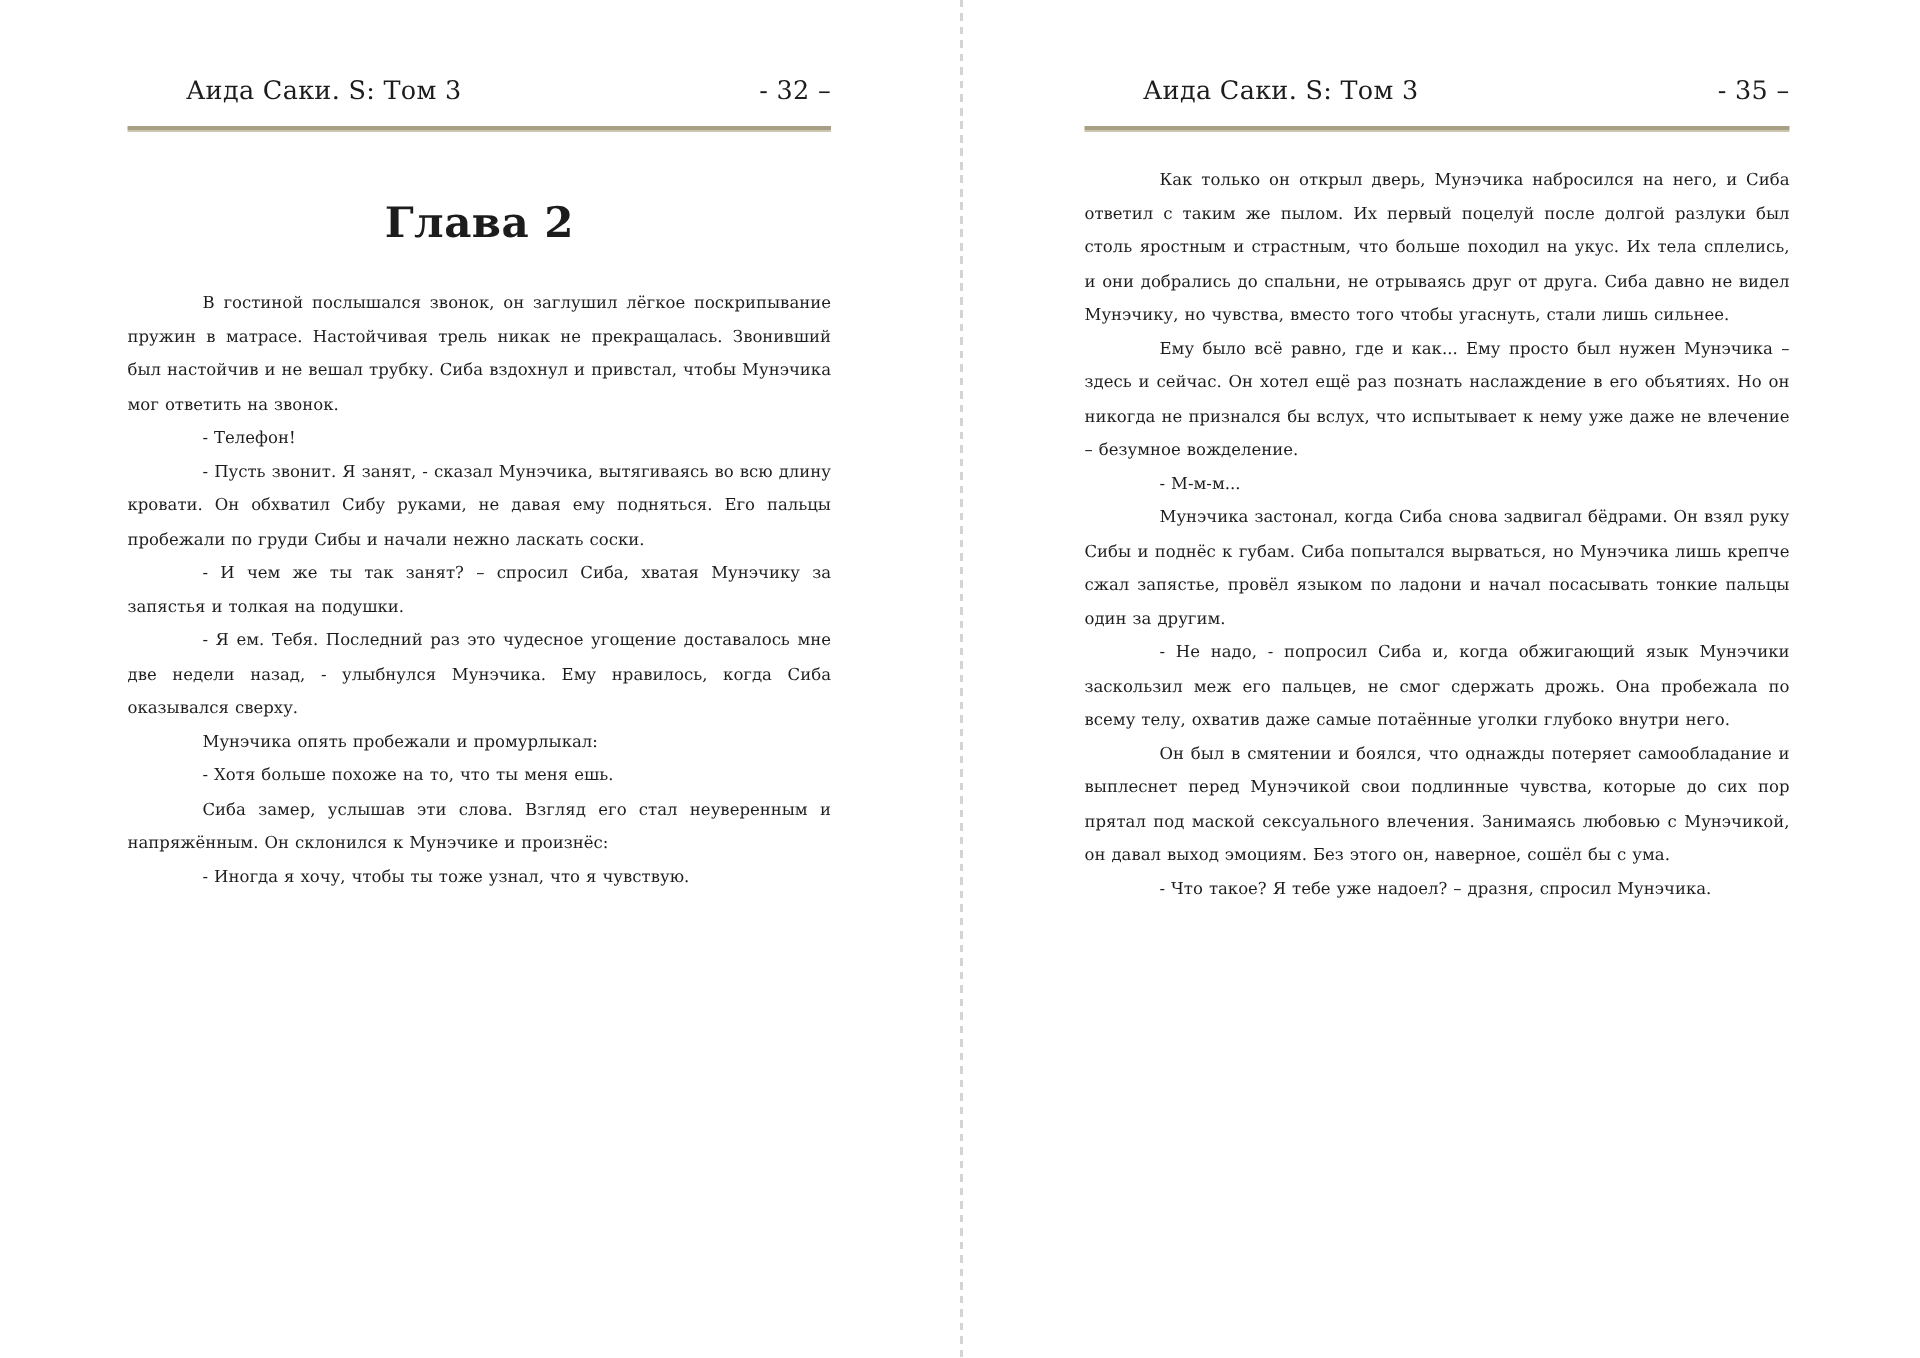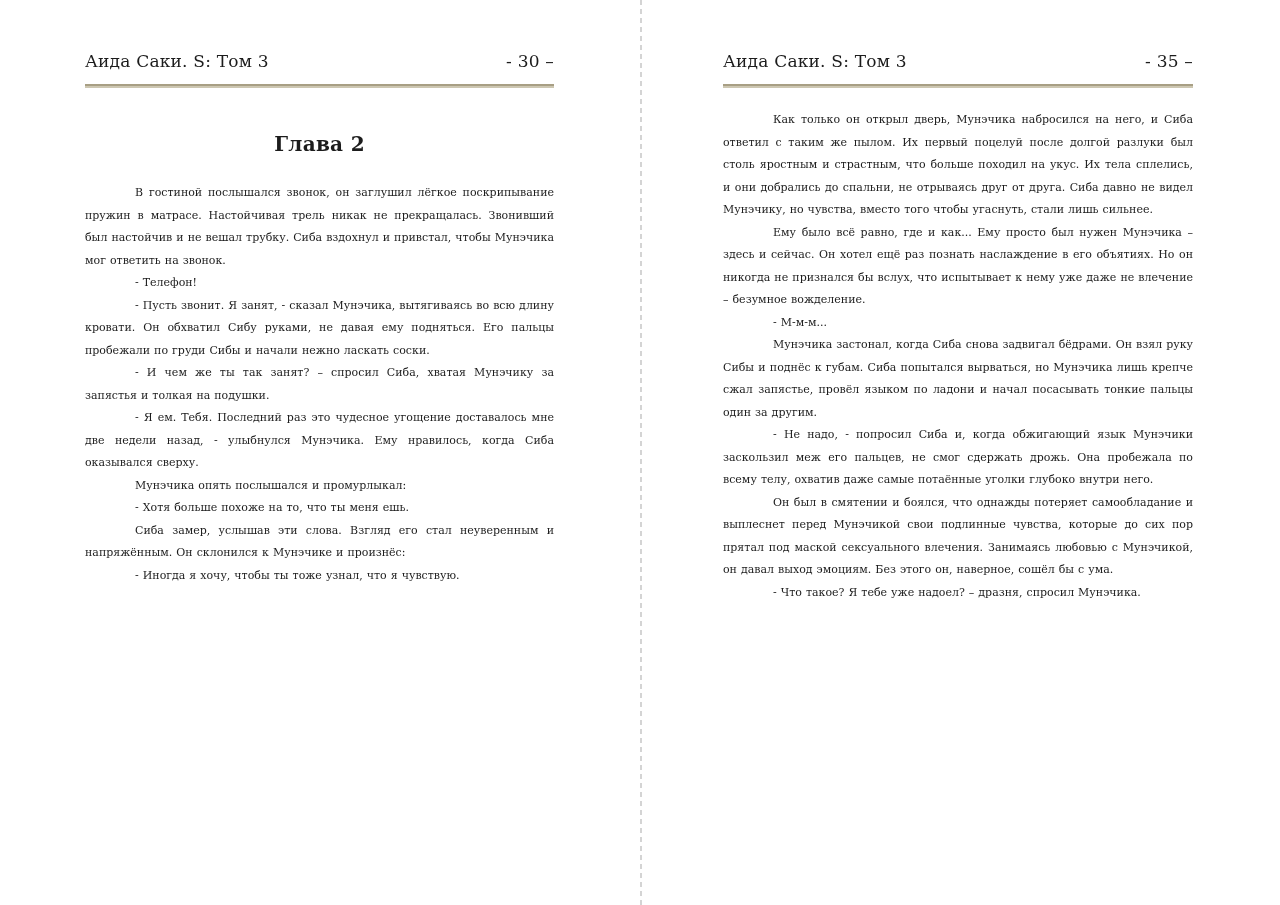--- a/index.html
+++ b/index.html
@@ -42,30 +42,31 @@
   }
   .page.left  { left: 85px;  width: 469px; }
   .page.right { left: 723px; width: 470px; }
   .page-header {
     display: flex;
     justify-content: space-between;
     align-items: baseline;
     padding-top: 51px;
     font-size: 17px;
     letter-spacing: 0.2px;
+    margin-left: 39px;
   }
   .rule {
     height: 4px;
     margin-top: 13px;
     background: linear-gradient(to bottom, var(--rule) 0 60%, var(--rule-light) 60% 100%);
   }
   .chapter-title {
     margin: 44px 0 0 0;
     text-align: center;
-    font-size: 20px;
+    font-size: 28px;
     font-weight: bold;
     letter-spacing: 0.3px;
   }
   .page.left  .body { margin-top: 26px; }
   .page.right .body { margin-top: 21px; }
   .body p {
     margin: 0;
     font-size: 11px;
     line-height: 22.5px;
     text-align: justify;
@@ -76,31 +77,31 @@
 </head>
 <body>
 
 <div class="spread">
 
   <div class="divider"></div>
 
   <section class="page left">
     <header class="page-header">
       <span>Аида Саки. S: Том 3</span>
-      <span>- 30 –</span>
+      <span>- 32 –</span>
     </header>
     <div class="rule"></div>
     <h1 class="chapter-title">Глава 2</h1>
     <div class="body">
         <p>В гостиной послышался звонок, он заглушил лёгкое поскрипывание пружин в матрасе. Настойчивая трель никак не прекращалась. Звонивший был настойчив и не вешал трубку. Сиба вздохнул и привстал, чтобы Мунэчика мог ответить на звонок.</p>
         <p>- Телефон!</p>
         <p>- Пусть звонит. Я занят, - сказал Мунэчика, вытягиваясь во всю длину кровати. Он обхватил Сибу руками, не давая ему подняться. Его пальцы пробежали по груди Сибы и начали нежно ласкать соски.</p>
         <p>- И чем же ты так занят? – спросил Сиба, хватая Мунэчику за запястья и толкая на подушки.</p>
         <p>- Я ем. Тебя. Последний раз это чудесное угощение доставалось мне две недели назад, - улыбнулся Мунэчика. Ему нравилось, когда Сиба оказывался сверху.</p>
-        <p>Мунэчика опять послышался и промурлыкал:</p>
+        <p>Мунэчика опять пробежали и промурлыкал:</p>
         <p>- Хотя больше похоже на то, что ты меня ешь.</p>
         <p>Сиба замер, услышав эти слова. Взгляд его стал неуверенным и напряжённым. Он склонился к Мунэчике и произнёс:</p>
         <p>- Иногда я хочу, чтобы ты тоже узнал, что я чувствую.</p>
       </div>
   </section>
 
   <section class="page right">
     <header class="page-header">
       <span>Аида Саки. S: Том 3</span>
       <span>- 35 –</span>

